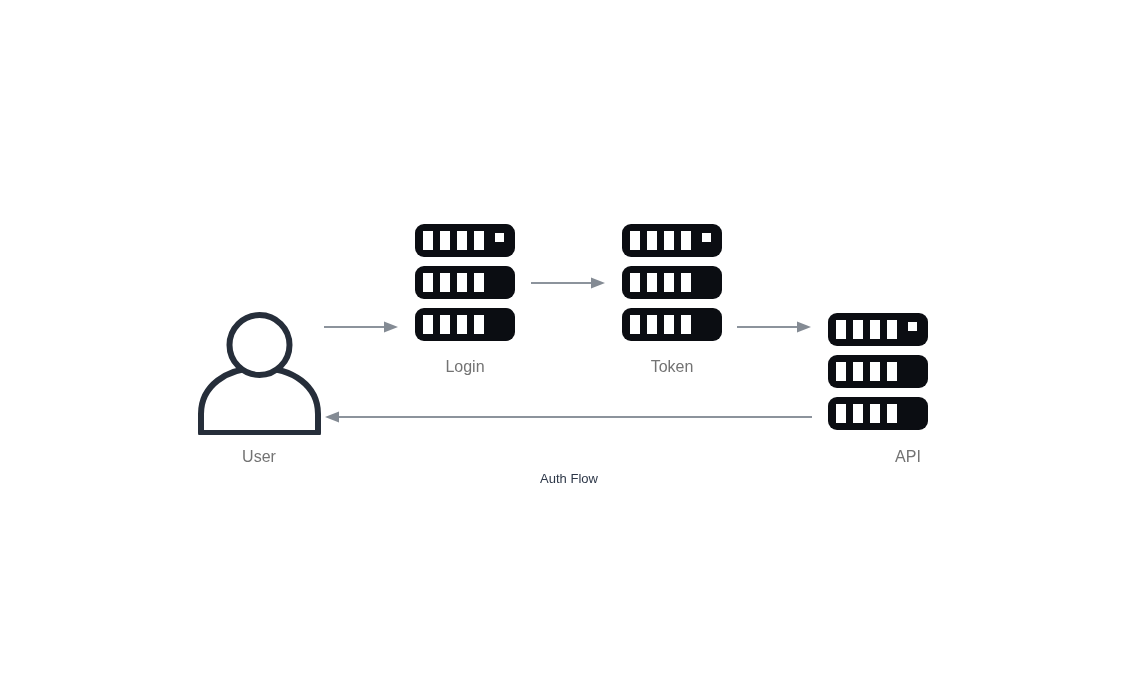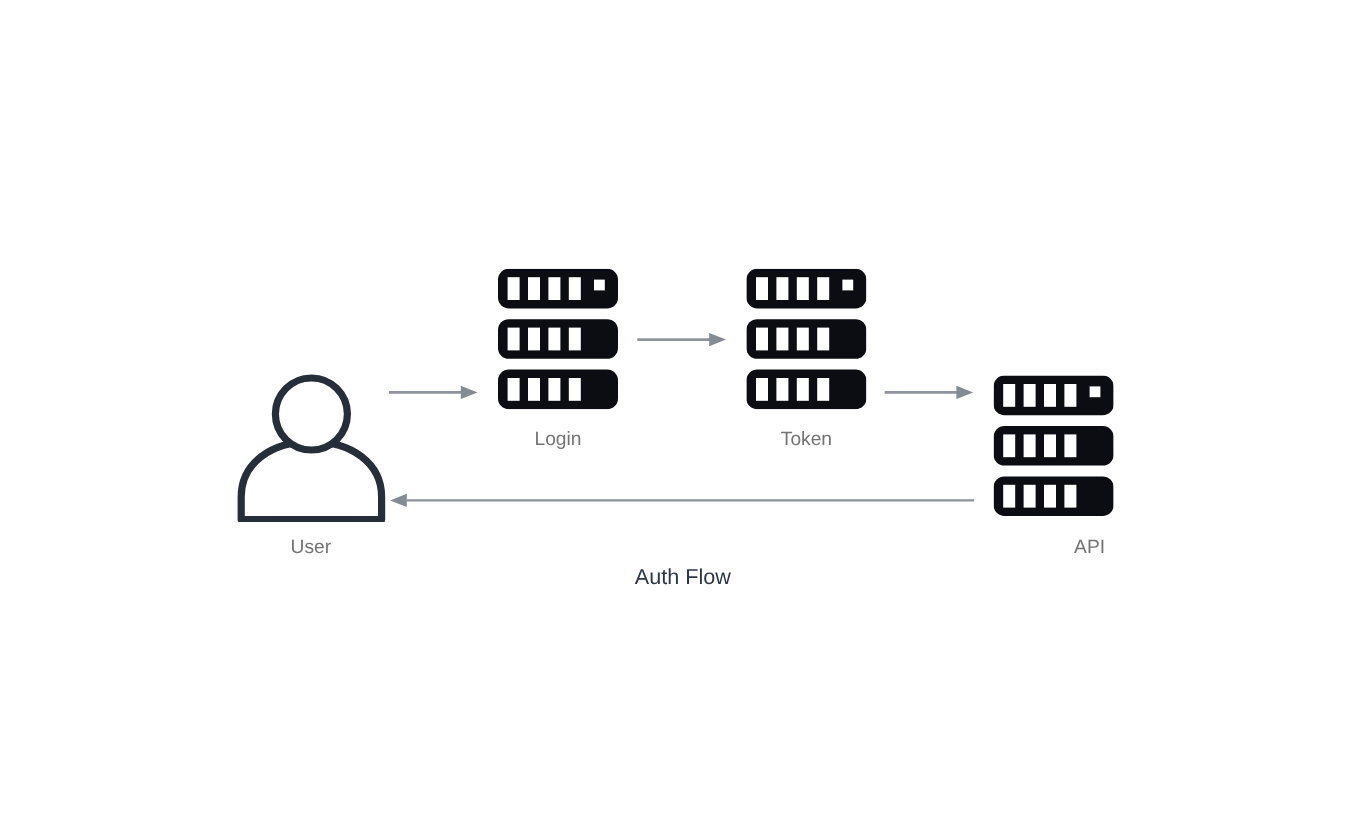--- a/index.html
+++ b/index.html
@@ -22,21 +22,21 @@
     color: #737373;
     font-size: 16px;
     line-height: 1.2;
     white-space: nowrap;
     text-align: center;
   }
   .diagram-title {
     position: absolute;
     transform: translateX(-50%);
     color: #2d3748;
-    font-size: 18px;
+    font-size: 13px;
     line-height: 1.2;
     white-space: nowrap;
     text-align: center;
   }
   svg { display: block; }
 </style>
 </head>
 <body>
 
 <div id="canvas">

